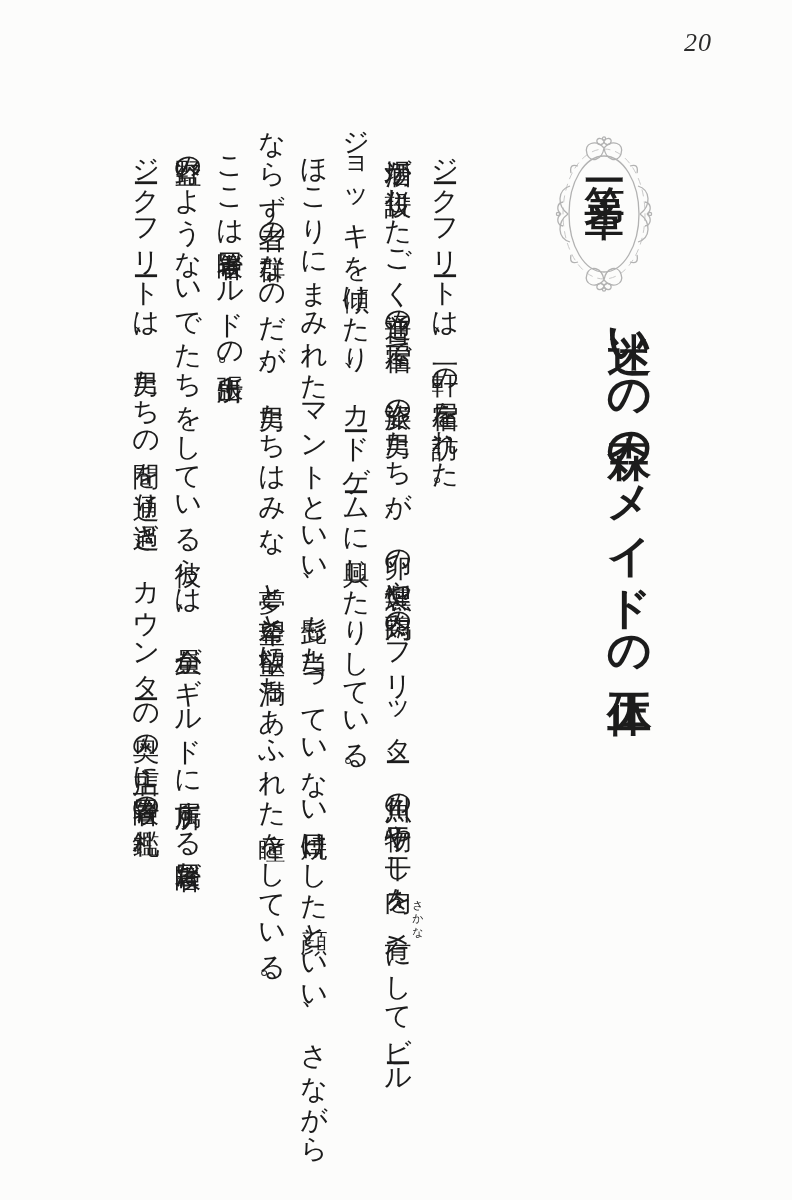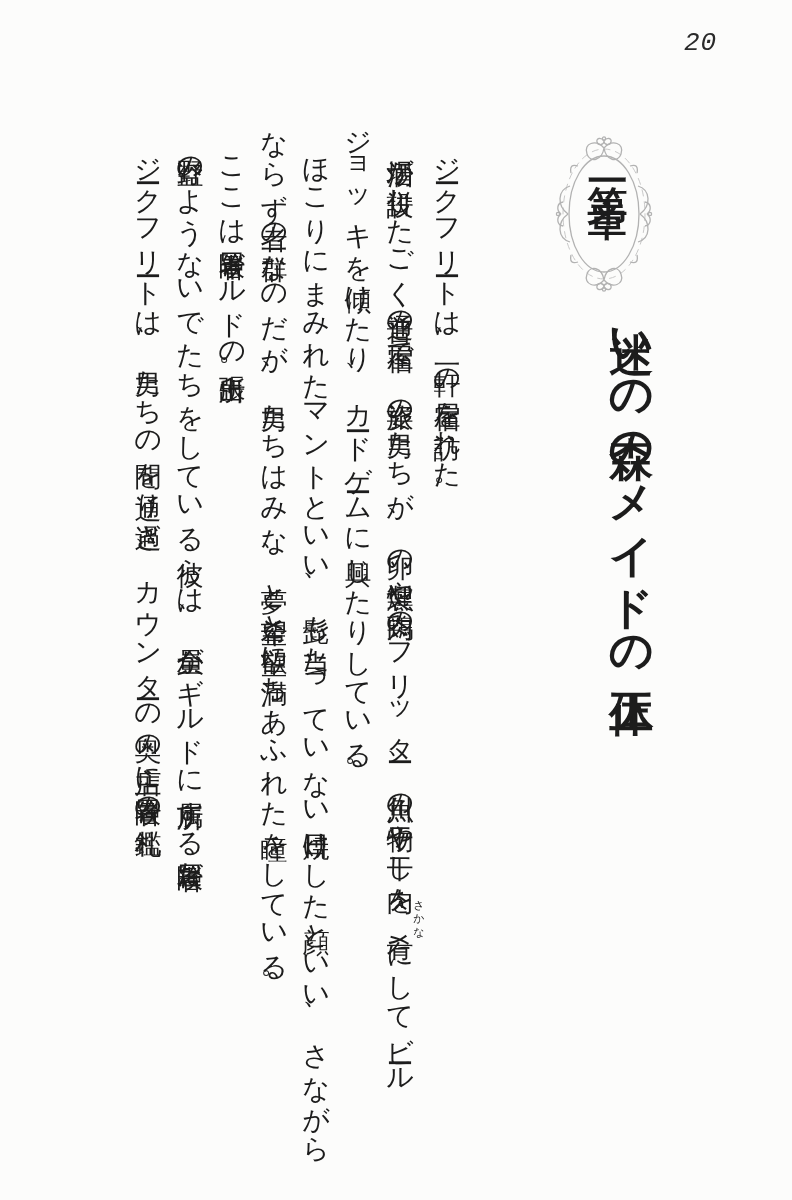--- a/index.html
+++ b/index.html
@@ -6,21 +6,21 @@
     margin: 0;
     padding: 0;
     background: #e8e8e8;
   }
   .page {
     position: relative;
     width: 792px;
     height: 1200px;
     background: #fcfcfb;
     color: #1c1c1c;
-    font-family: Liberation Mono, monospace;
+    font-family: Liberation Serif, serif;
     overflow: hidden;
   }
 
   
   .page-number {
     position: absolute;
     top: 28px;
     left: 684px;
     font-size: 26px;
     font-style: italic;

